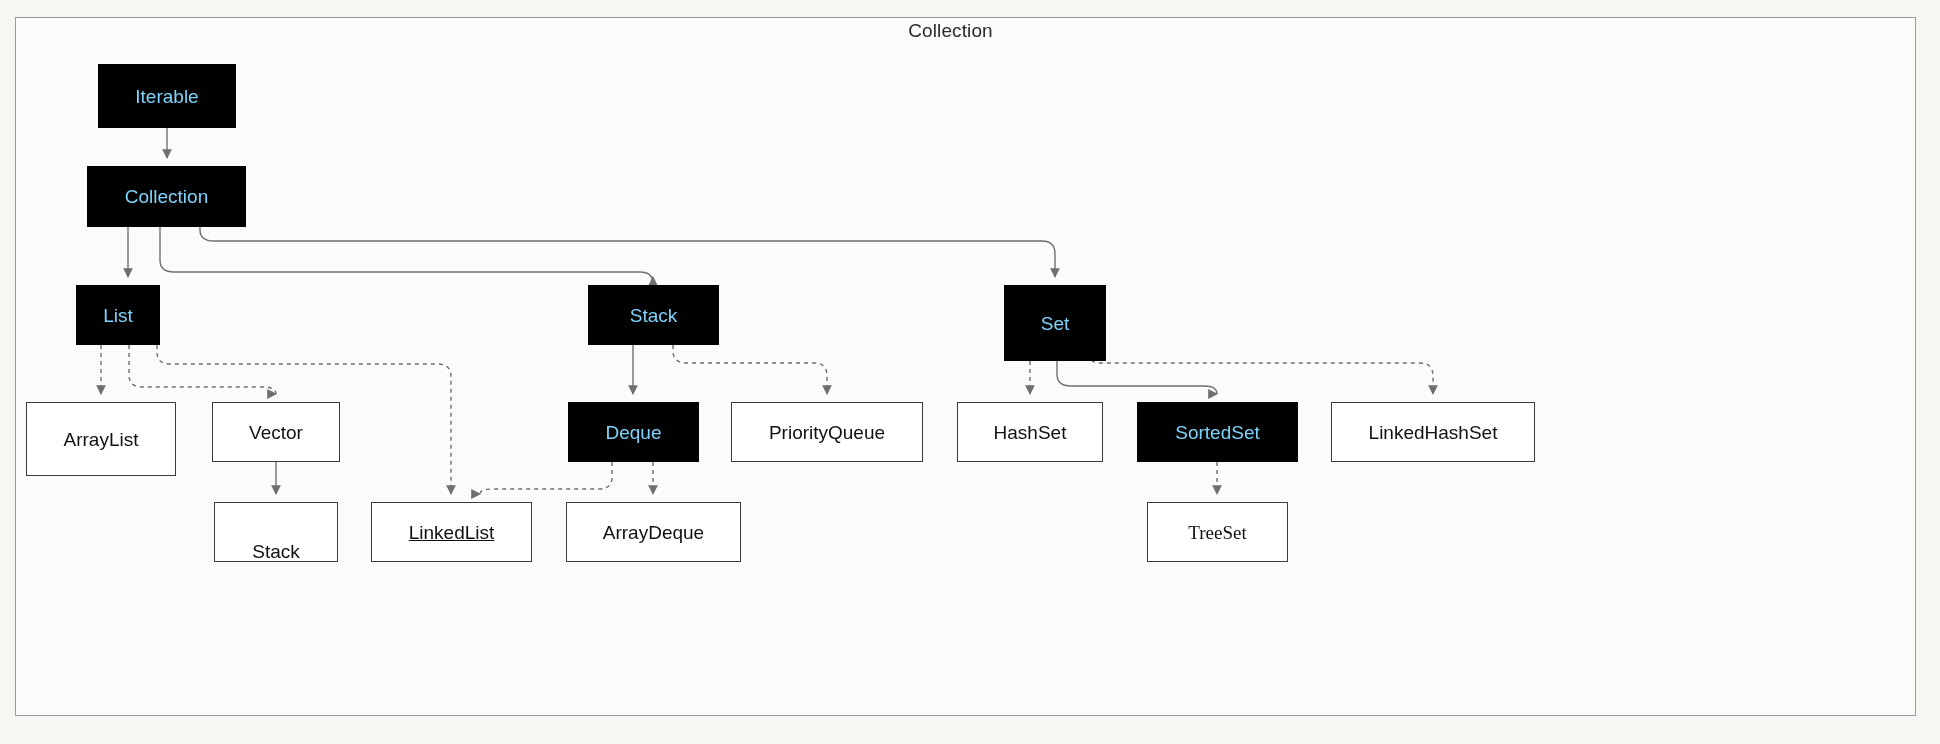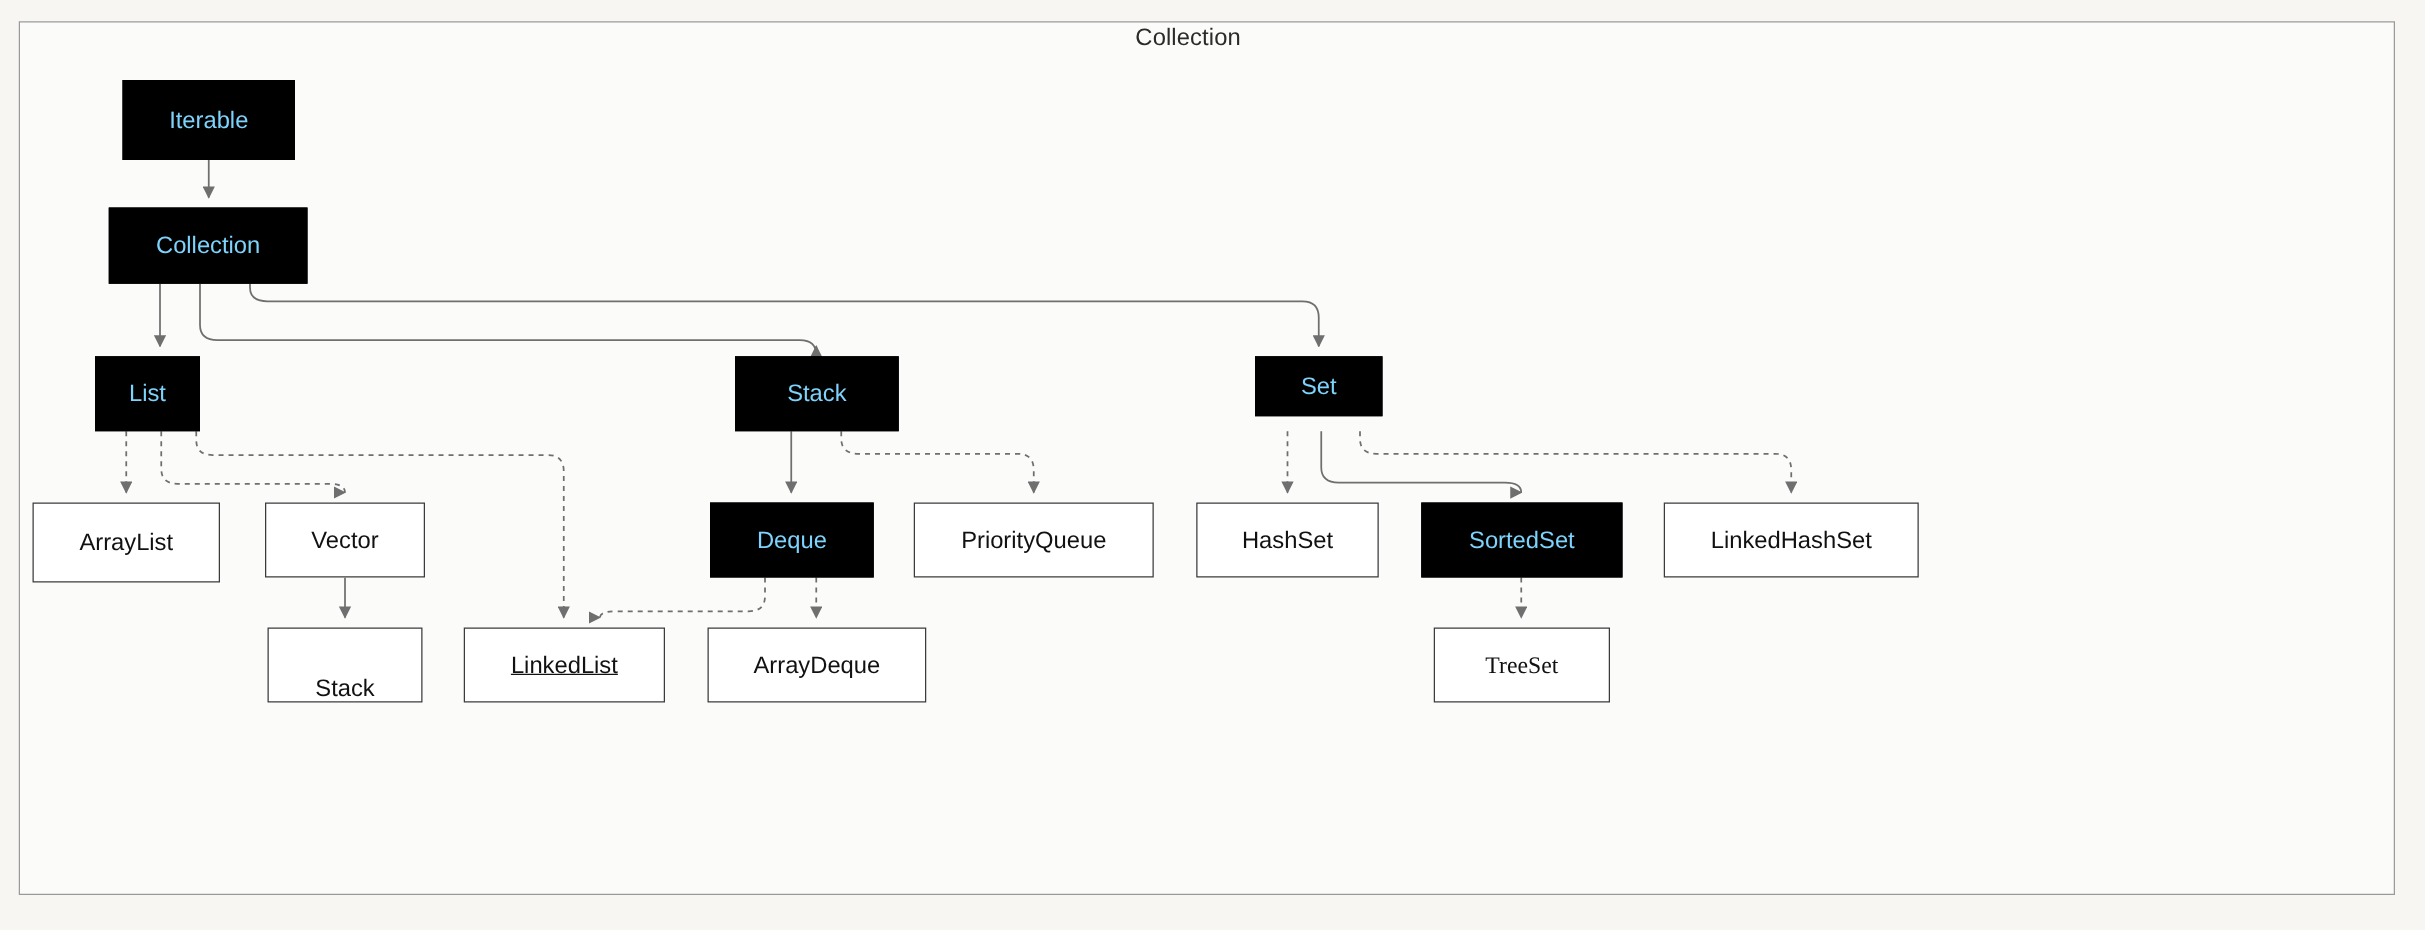--- a/index.html
+++ b/index.html
@@ -126,24 +126,24 @@
       </div>
       <div class="node interface" style="left: 87px; top: 166px; width: 159px; height: 61px;">
         <span>Collection</span>
       </div>
       <div class="node interface" style="left: 76px; top: 285px; width: 84px; height: 60px;">
         <span>List</span>
       </div>
       <div class="node interface" style="left: 588px; top: 285px; width: 131px; height: 60px;">
         <span>Stack</span>
       </div>
-      <div class="node interface" style="left: 1004px; top: 285px; width: 102px; height: 48px;">
+      <div class="node interface" style="left: 1004px; top: 285px; width: 102px; height: 76px;">
         <span>Set</span>
       </div>
-      <div class="node impl" style="left: 26px; top: 402px; width: 150px; height: 64px; justify-content: center;">
+      <div class="node impl" style="left: 26px; top: 402px; width: 150px; height: 74px; justify-content: center;">
         <span>ArrayList</span>
       </div>
       <div class="node impl" style="left: 212px; top: 402px; width: 128px; height: 60px;">
         <span>Vector</span>
       </div>
       <div class="node interface" style="left: 568px; top: 402px; width: 131px; height: 60px;">
         <span>Deque</span>
       </div>
       <div class="node impl" style="left: 731px; top: 402px; width: 192px; height: 60px;">
         <span>PriorityQueue</span>

